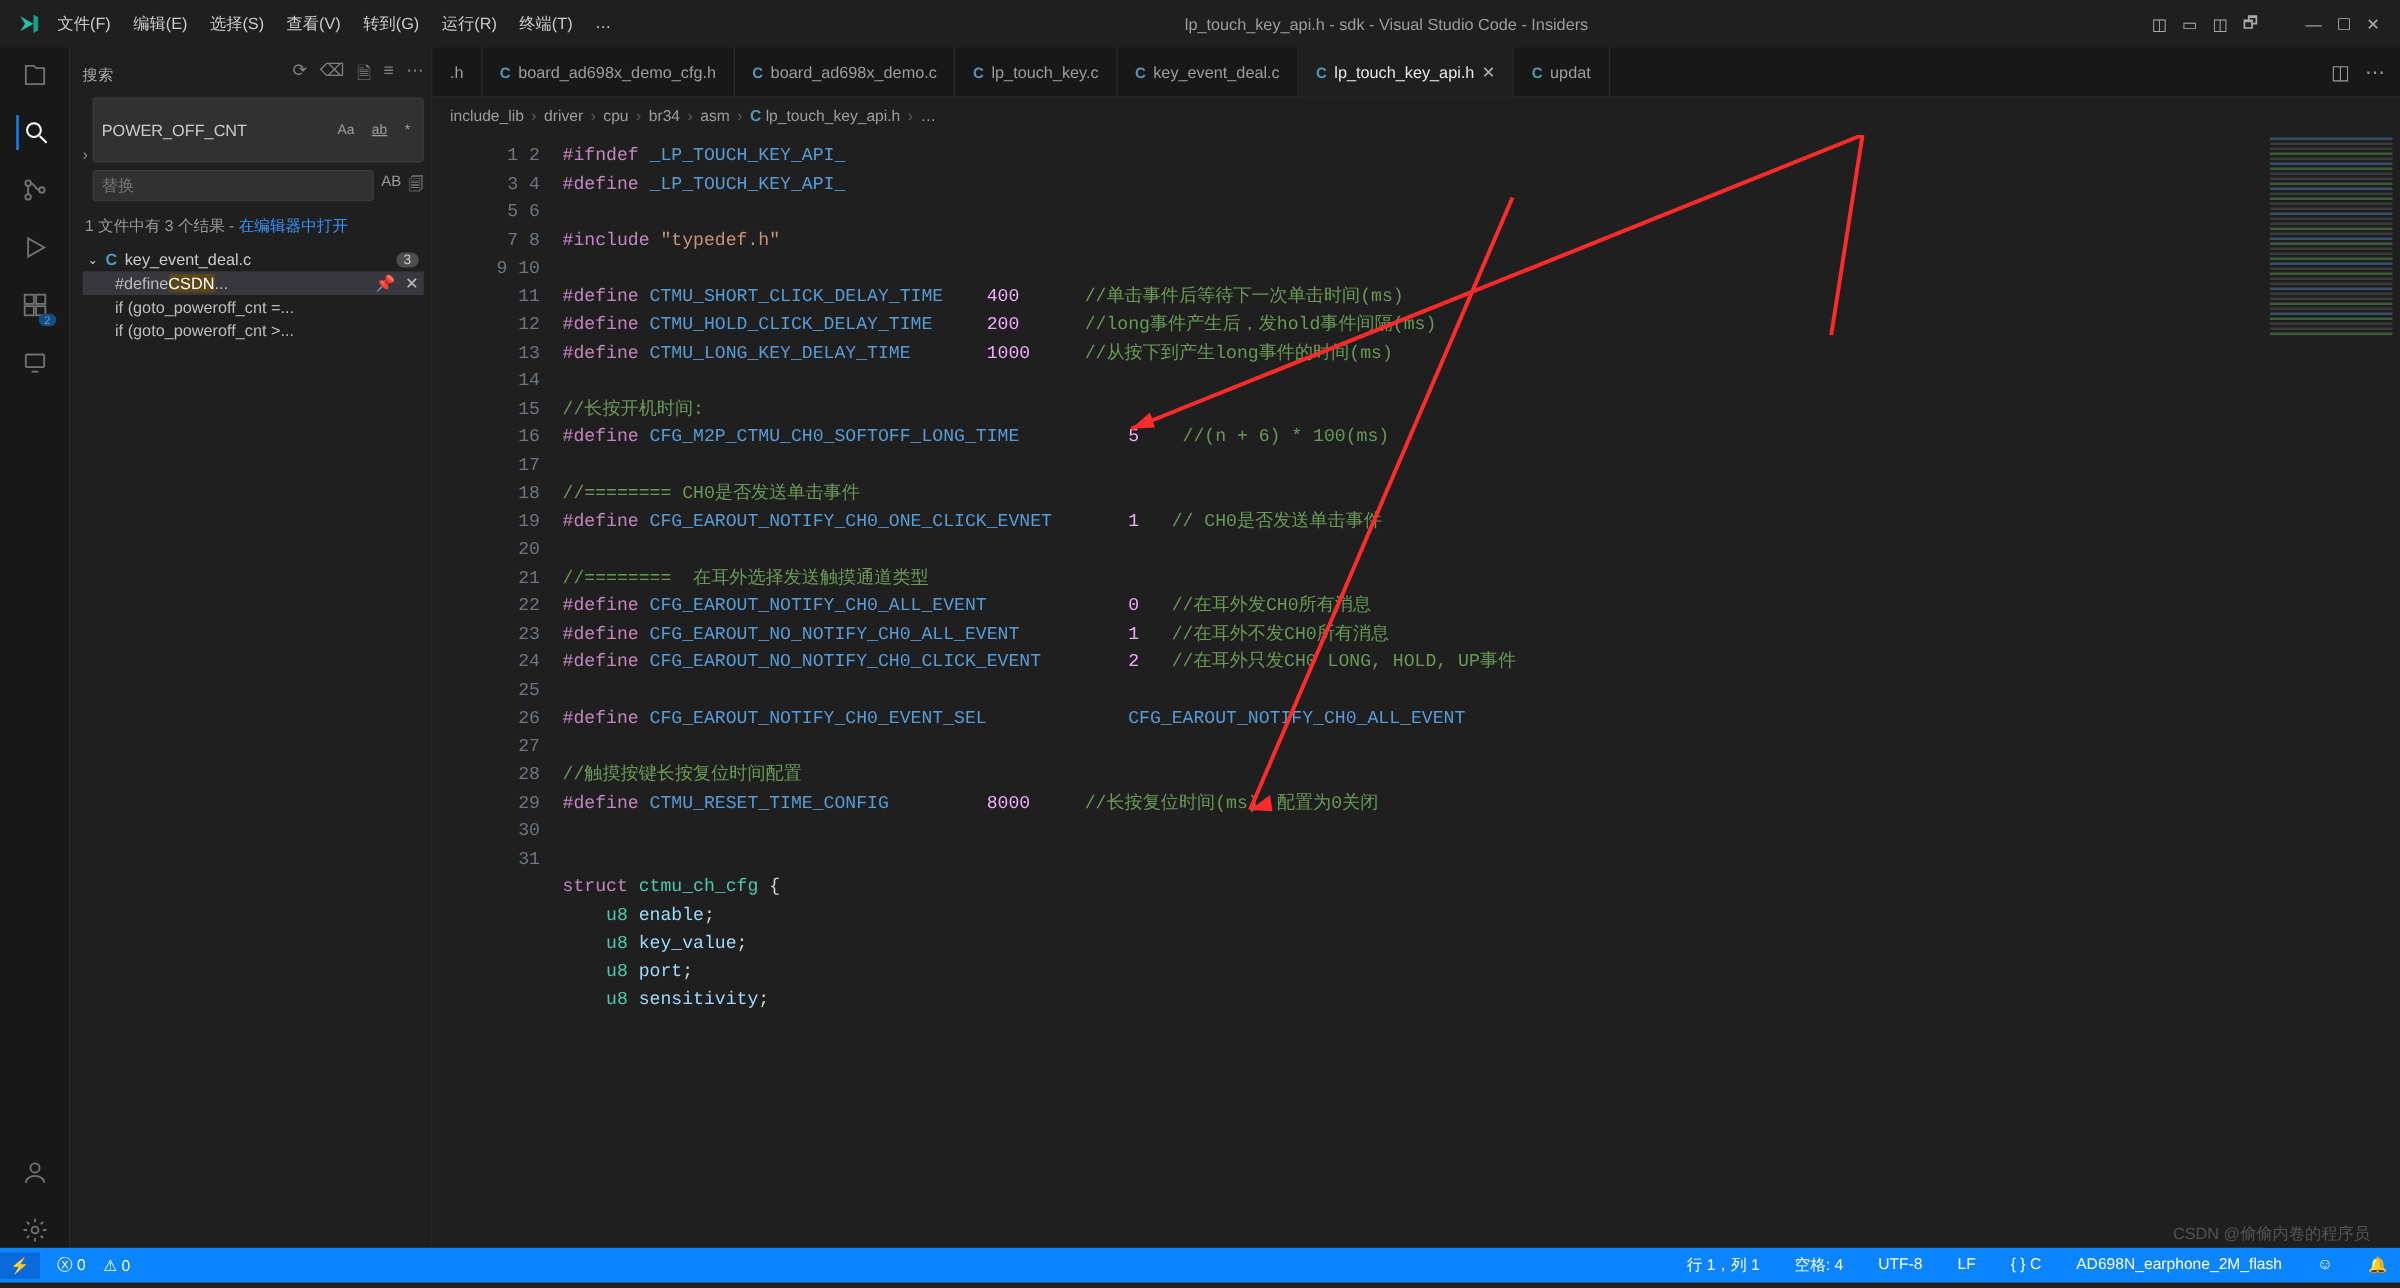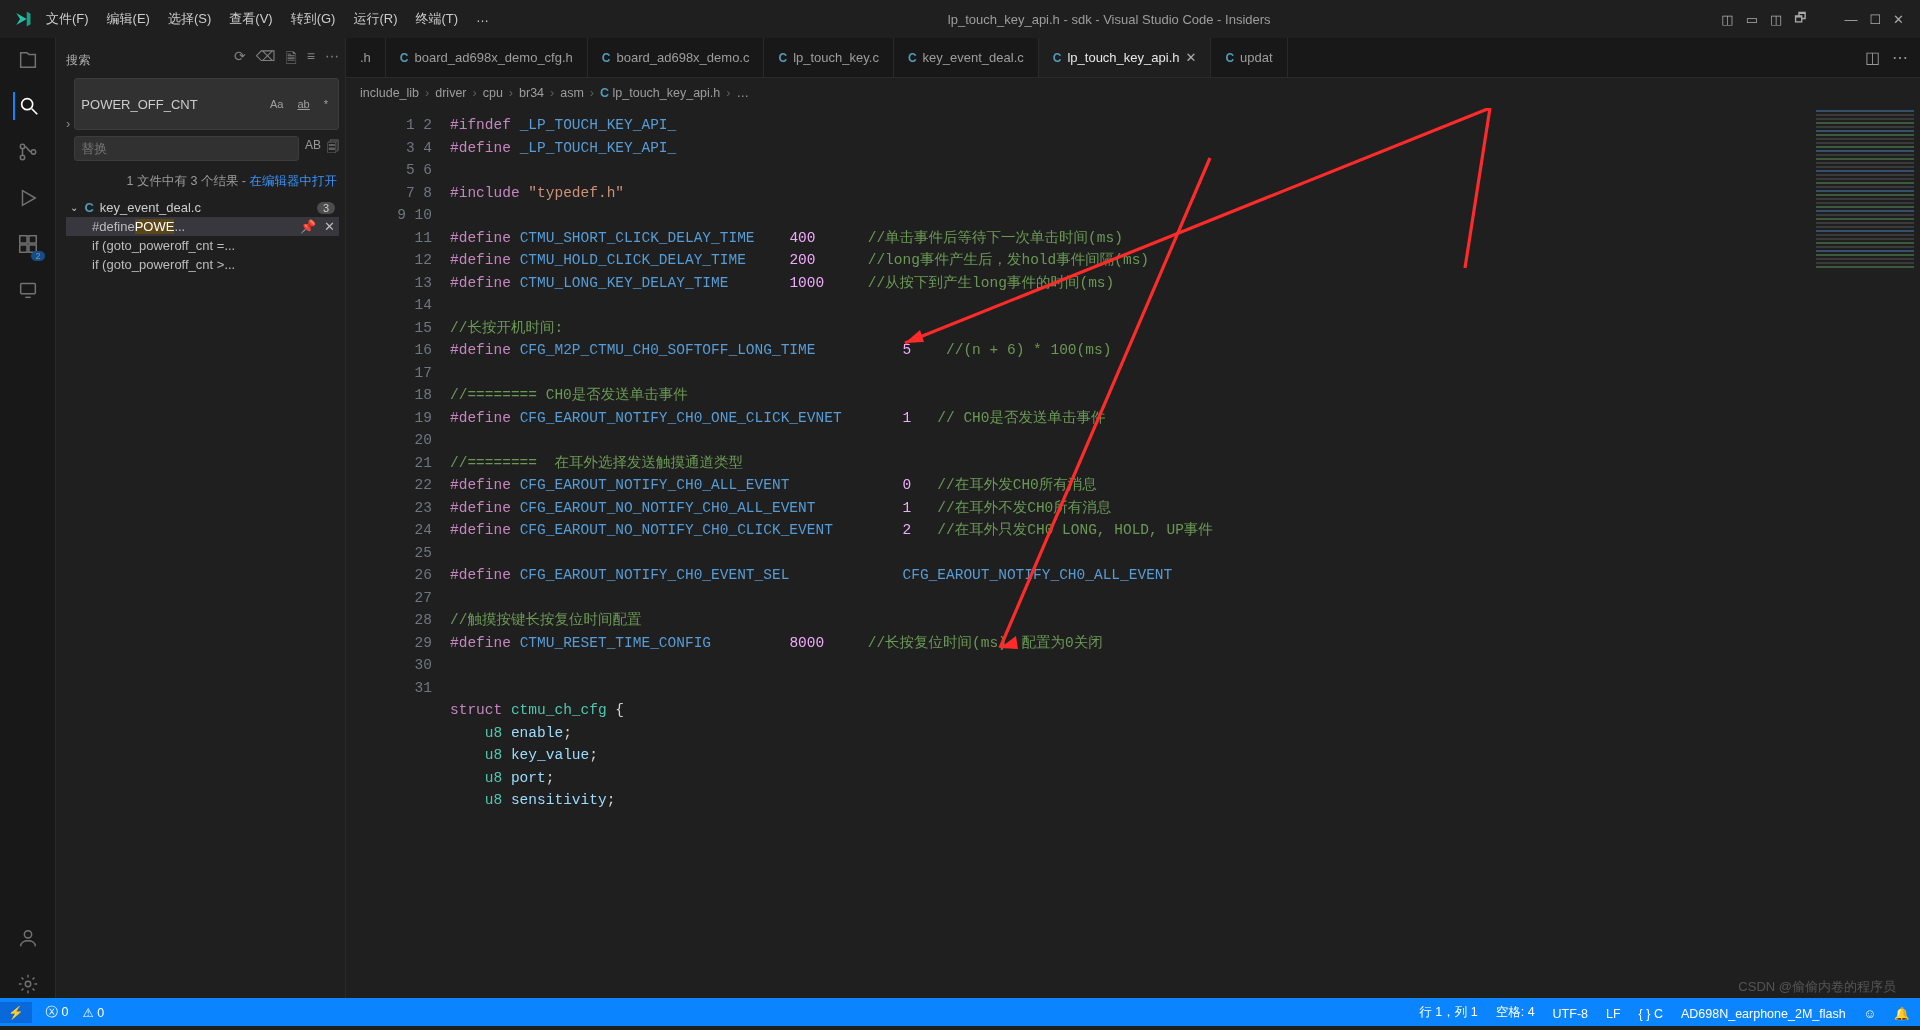--- a/index.html
+++ b/index.html
@@ -24,21 +24,21 @@
   .search-hdr { display:flex; align-items:center; gap:8px; color:#aaa; margin-bottom:6px; }
   .search-hdr .label { font-size:12px; letter-spacing:.5px; }
   .search-hdr .icons { margin-left:auto; display:flex; gap:10px; font-size:14px; opacity:.7;}
   .search-box { display:flex; align-items:center; background:#313131; border:1px solid #3c3c3c; border-radius:3px; padding:17px 6px; margin-bottom:6px; }
   .search-box input { flex:1; background:transparent; border:0; color:#ccc; font-size:13px; outline:none; }
   .search-opts { display:flex; gap:6px; font-size:11px; opacity:.7; margin-left:4px;}
   .search-opts span{ padding:1px 3px; border:1px solid transparent; }
   .replace-row { display:flex; align-items:center; gap:6px; margin-bottom:8px;}
   .replace-row input{ flex:1; background:#313131; border:1px solid #3c3c3c; border-radius:3px; padding:4px 6px; color:#888; font-size:13px; outline:none;}
   .replace-row .btns{ display:flex; gap:6px; font-size:12px; opacity:.7;}
-  .results-meta { font-size:12.5px; color:#9a9a9a; margin: 4px 2px 8px 2px; text-align: right; }
+  .results-meta { font-size:12.5px; color:#9a9a9a; margin: 4px 2px 8px 2px; }
   .results-meta a { color:#3794ff; cursor:pointer; }
   .file-row { display:flex; align-items:center; gap:6px; padding:2px 4px; }
   .chev { font-size:10px; }
   .count-badge { background:#4d4d4d; color:#ccc; font-size:11px; border-radius:8px; padding:0 6px; margin-left:auto;}
   .match { display:flex; align-items:center; padding:2px 4px 2px 26px; color:#bdbdbd; white-space:nowrap; overflow:hidden; text-overflow:ellipsis;}
   .match.sel { background:#37373d; }
   .match .hl { background:#5a4616; color:#fff;}
   .match .mi { margin-left:auto; display:flex; gap:8px; }
 
   .editor-area { flex:1; display:flex; flex-direction:column; background:#1f1f1f; }
@@ -71,21 +71,21 @@
   .typ { color:#4ec9b0; }
   .fld { color:#9cdcfe; }
 
   
   .arrow-layer { position:absolute; inset:0; pointer-events:none; }
   .arrow-layer line { stroke:#ff2a2a; stroke-width:3.2; }
   .arrow-layer polygon { fill:#ff2a2a; }
 
   .statusbar { height:28px; background:#0a84ff; color:#fff; display:flex; align-items:center; font-size:12.5px; padding:0 10px; gap:16px; }
   .statusbar .left { display:flex; gap:14px; align-items:center;}
-  .statusbar .right { margin-left:auto; display:flex; gap:18px; align-items:flex-end;}
+  .statusbar .right { margin-left:auto; display:flex; gap:28px; align-items:flex-start;}
 
   .watermark { position:absolute; right:24px; bottom:34px; color:rgba(220,220,220,.28); font-size:13px; pointer-events:none; }
 </style>
 </head>
 <body>
 
 <div class="titlebar">
   <span class="logo">
     <svg width="18" height="18" viewBox="0 0 24 24">
         <path fill="#24bfa5" d="M3 4l5 8-5 8 14-8z"></path>
@@ -208,21 +208,21 @@
     </div>
     <div class="file-row">
       <span class="chev">⌄</span>
       <span class="lang" style="color:#519aba;font-weight:bold;">C</span>
       <span>key_event_deal.c</span>
       <span class="count-badge">3</span>
     </div>
     <div id="matches">
         <div class="match sel">
           <span>#define </span>
-          <span class="hl">POWE</span>
+          <span class="hl">CSDN</span>
           <span>...</span>
           <span class="mi">
             <span>📌</span>
             <span>✕</span>
           </span>
         </div>
         <div class="match">
           <span>if (goto_poweroff_cnt =</span>
           <span class="hl"></span>
           <span>...</span>

